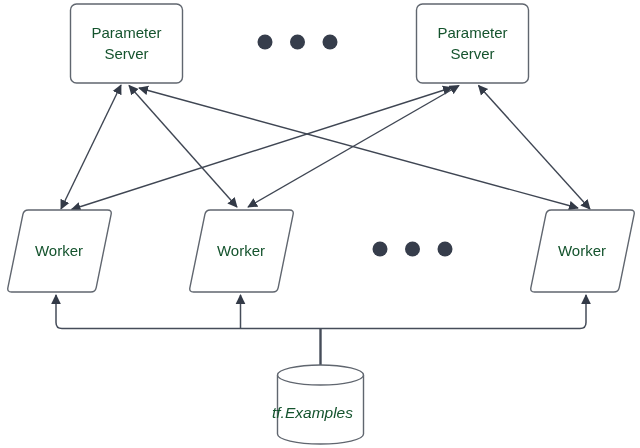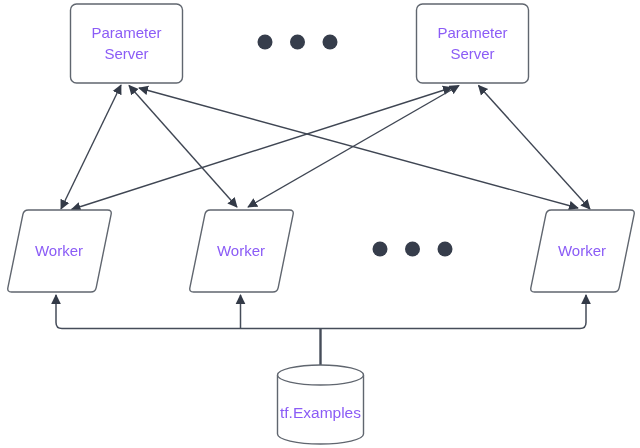--- a/index.html
+++ b/index.html
@@ -19,21 +19,21 @@
     position: absolute;
     left: 0;
     top: 0;
   }
   .node-label {
     position: absolute;
     display: flex;
     align-items: center;
     justify-content: center;
     text-align: center;
-    color: #8b5cf6;
+    color: #14532d;
     font-size: 15px;
     line-height: 1.35;
     white-space: pre-line;
     pointer-events: none;
   }
   .cyl-label {
     font-size: 15.5px;
   }
 </style>
 </head>
@@ -92,14 +92,14 @@
 
   <div class="node-label" style="left:416px; top:4px; width:113px; height:79px;">Parameter
 Server</div>
 
   <div class="node-label" style="left:14px; top:236px; width:90px; height:30px;">Worker</div>
 
   <div class="node-label" style="left:196px; top:236px; width:90px; height:30px;">Worker</div>
 
   <div class="node-label" style="left:537px; top:236px; width:90px; height:30px;">Worker</div>
 
-  <div class="node-label cyl-label" style="left:270px; top:402px; width:101px; height:22px;">tf.Examples</div>
+  <div class="node-label cyl-label" style="left:262px; top:402px; width:101px; height:22px;font-style:italic;">tf.Examples</div>
 </div>
 
 </body></html>

